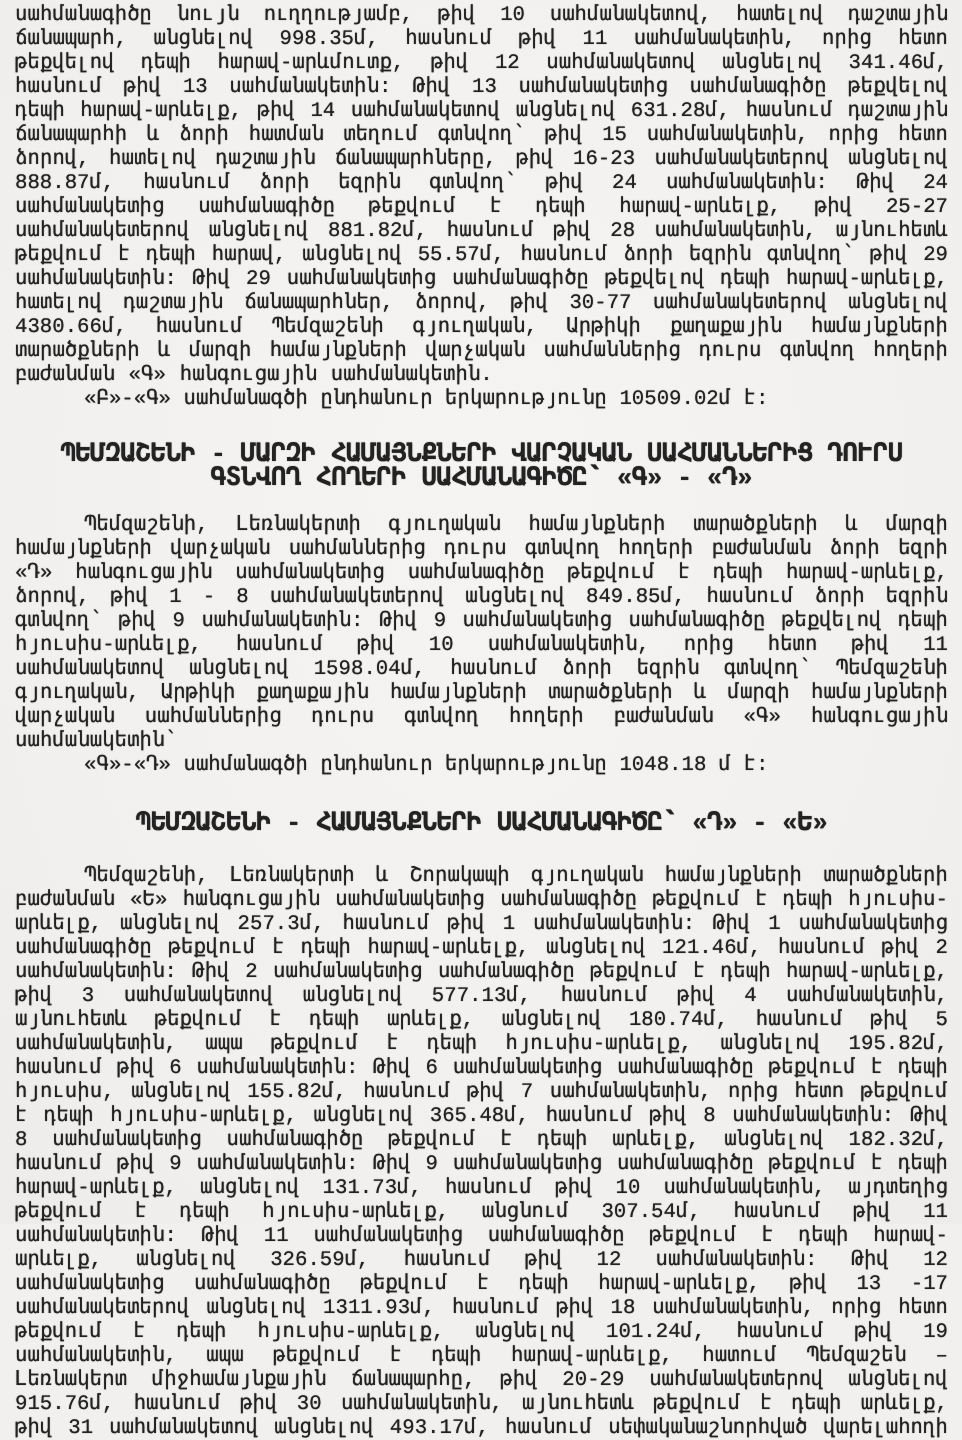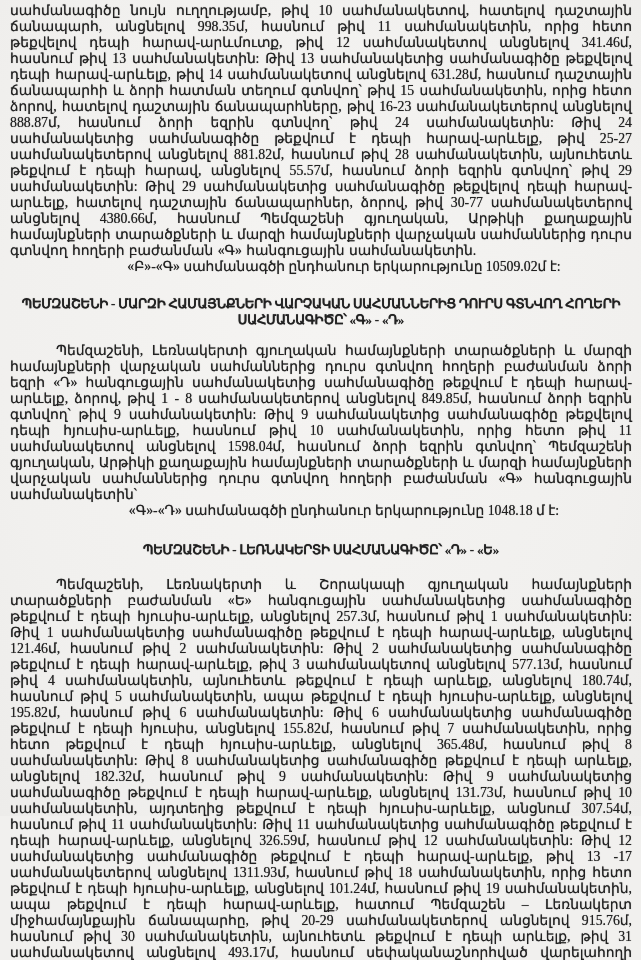--- a/index.html
+++ b/index.html
@@ -8,58 +8,58 @@
     width: 641px;
     height: 960px;
     overflow: hidden;
     background: #f1f0ee;
   }
   .page {
     box-sizing: border-box;
     width: 641px;
     height: 816px;
     padding: 3px 9px 0 10px;
-    font-family: Liberation Serif, serif;
+    font-family: Liberation Mono, monospace;
     font-size: 13.8px;
     line-height: 16px;
     color: #242424;
     text-shadow: 0 0 0.7px rgba(30,30,30,0.75);
     filter: blur(0.25px) contrast(1.02);
     background: radial-gradient(ellipse at 50% 40%, #f3f2f0 0%, #efeeec 70%, #ebeae8 100%);
   }
   .para {
     margin: 0;
     text-align: justify;
     word-spacing: 1px;
   }
   .para.indent { text-indent: 46px; }
   .len-line {
     margin: 0;
     text-indent: 46px;
-    text-align: center;
+    text-align: left;
   }
   .heading {
     margin: 21px 0 15px 0;
     text-align: center;
     font-weight: bold;
-    font-size: 13px;
+    font-size: 17px;
     letter-spacing: -0.2px;
   }
   .heading.second { margin: 23px 0 19px 0; }
 </style>
 </head>
 <body style="background: rgb(241, 240, 238);">
 
 <div class="page" style="color: rgb(36, 36, 36);">
   <p class="para">սահմանագիծը նույն ուղղությամբ, թիվ 10 սահմանակետով, հատելով դաշտային ճանապարհ, անցնելով 998.35մ, հասնում թիվ 11 սահմանակետին, որից հետո թեքվելով դեպի հարավ-արևմուտք, թիվ 12 սահմանակետով անցնելով 341.46մ, հասնում թիվ 13 սահմանակետին: Թիվ 13 սահմանակետից սահմանագիծը թեքվելով դեպի հարավ-արևելք, թիվ 14 սահմանակետով անցնելով 631.28մ, հասնում դաշտային ճանապարհի և ձորի հատման տեղում գտնվող՝ թիվ 15 սահմանակետին, որից հետո ձորով, հատելով դաշտային ճանապարհները, թիվ 16-23 սահմանակետերով անցնելով 888.87մ, հասնում ձորի եզրին գտնվող՝ թիվ 24 սահմանակետին: Թիվ 24 սահմանակետից սահմանագիծը թեքվում է դեպի հարավ-արևելք, թիվ 25-27 սահմանակետերով անցնելով 881.82մ, հասնում թիվ 28 սահմանակետին, այնուհետև թեքվում է դեպի հարավ, անցնելով 55.57մ, հասնում ձորի եզրին գտնվող՝ թիվ 29 սահմանակետին: Թիվ 29 սահմանակետից սահմանագիծը թեքվելով դեպի հարավ-արևելք, հատելով դաշտային ճանապարհներ, ձորով, թիվ 30-77 սահմանակետերով անցնելով 4380.66մ, հասնում Պեմզաշենի գյուղական, Արթիկի քաղաքային համայնքների տարածքների և մարզի համայնքների վարչական սահմաններից դուրս գտնվող հողերի բաժանման «Գ» հանգուցային սահմանակետին.</p>
 
   <p class="len-line">«Բ»-«Գ» սահմանագծի ընդհանուր երկարությունը 10509.02մ է:</p>
 
   <h2 class="heading">ՊԵՄԶԱՇԵՆԻ - ՄԱՐԶԻ ՀԱՄԱՅՆՔՆԵՐԻ ՎԱՐՉԱԿԱՆ ՍԱՀՄԱՆՆԵՐԻՑ ԴՈՒՐՍ ԳՏՆՎՈՂ ՀՈՂԵՐԻ ՍԱՀՄԱՆԱԳԻԾԸ՝ «Գ» - «Դ»</h2>
 
   <p class="para indent">Պեմզաշենի, Լեռնակերտի գյուղական համայնքների տարածքների և մարզի համայնքների վարչական սահմաններից դուրս գտնվող հողերի բաժանման ձորի եզրի «Դ» հանգուցային սահմանակետից սահմանագիծը թեքվում է դեպի հարավ-արևելք, ձորով, թիվ 1 - 8 սահմանակետերով անցնելով 849.85մ, հասնում ձորի եզրին գտնվող՝ թիվ 9 սահմանակետին: Թիվ 9 սահմանակետից սահմանագիծը թեքվելով դեպի հյուսիս-արևելք, հասնում թիվ 10 սահմանակետին, որից հետո թիվ 11 սահմանակետով անցնելով 1598.04մ, հասնում ձորի եզրին գտնվող՝ Պեմզաշենի գյուղական, Արթիկի քաղաքային համայնքների տարածքների և մարզի համայնքների վարչական սահմաններից դուրս գտնվող հողերի բաժանման «Գ» հանգուցային սահմանակետին՝</p>
 
   <p class="len-line">«Գ»-«Դ» սահմանագծի ընդհանուր երկարությունը 1048.18 մ է:</p>
 
-  <h2 class="heading second">ՊԵՄԶԱՇԵՆԻ - ԼԵՌՆԱԿԵՐՏԻ ՍԱՀՄԱՆԱԳԻԾԸ՝ «Դ» - «Ե»</h2>
+  <h2 class="heading second">ՊԵՄԶԱՇԵՆԻ - ՀԱՄԱՅՆՔՆԵՐԻ ՍԱՀՄԱՆԱԳԻԾԸ՝ «Դ» - «Ե»</h2>
 
   <p class="para indent">Պեմզաշենի, Լեռնակերտի և Շորակապի գյուղական համայնքների տարածքների բաժանման «Ե» հանգուցային սահմանակետից սահմանագիծը թեքվում է դեպի հյուսիս-արևելք, անցնելով 257.3մ, հասնում թիվ 1 սահմանակետին: Թիվ 1 սահմանակետից սահմանագիծը թեքվում է դեպի հարավ-արևելք, անցնելով 121.46մ, հասնում թիվ 2 սահմանակետին: Թիվ 2 սահմանակետից սահմանագիծը թեքվում է դեպի հարավ-արևելք, թիվ 3 սահմանակետով անցնելով 577.13մ, հասնում թիվ 4 սահմանակետին, այնուհետև թեքվում է դեպի արևելք, անցնելով 180.74մ, հասնում թիվ 5 սահմանակետին, ապա թեքվում է դեպի հյուսիս-արևելք, անցնելով 195.82մ, հասնում թիվ 6 սահմանակետին: Թիվ 6 սահմանակետից սահմանագիծը թեքվում է դեպի հյուսիս, անցնելով 155.82մ, հասնում թիվ 7 սահմանակետին, որից հետո թեքվում է դեպի հյուսիս-արևելք, անցնելով 365.48մ, հասնում թիվ 8 սահմանակետին: Թիվ 8 սահմանակետից սահմանագիծը թեքվում է դեպի արևելք, անցնելով 182.32մ, հասնում թիվ 9 սահմանակետին: Թիվ 9 սահմանակետից սահմանագիծը թեքվում է դեպի հարավ-արևելք, անցնելով 131.73մ, հասնում թիվ 10 սահմանակետին, այդտեղից թեքվում է դեպի հյուսիս-արևելք, անցնում 307.54մ, հասնում թիվ 11 սահմանակետին: Թիվ 11 սահմանակետից սահմանագիծը թեքվում է դեպի հարավ-արևելք, անցնելով 326.59մ, հասնում թիվ 12 սահմանակետին: Թիվ 12 սահմանակետից սահմանագիծը թեքվում է դեպի հարավ-արևելք, թիվ 13 -17 սահմանակետերով անցնելով 1311.93մ, հասնում թիվ 18 սահմանակետին, որից հետո թեքվում է դեպի հյուսիս-արևելք, անցնելով 101.24մ, հասնում թիվ 19 սահմանակետին, ապա թեքվում է դեպի հարավ-արևելք, հատում Պեմզաշեն – Լեռնակերտ միջհամայնքային ճանապարհը, թիվ 20-29 սահմանակետերով անցնելով 915.76մ, հասնում թիվ 30 սահմանակետին, այնուհետև թեքվում է դեպի արևելք, թիվ 31 սահմանակետով անցնելով 493.17մ, հասնում սեփականաշնորհված վարելահողի եզրին գտնվող՝ թիվ 32 սահմանակետին: Թիվ 32 սահմանակետից սահմանագիծը թեքվում է դեպի հարավ-արևելք, վարելահողի եզրով, անցնելով 135.62մ, հասնում թիվ 33 սահմանակետին, այնուհետև թեքվում է դեպի հյուսիս-</p>
 </div>
 
 </body></html>

